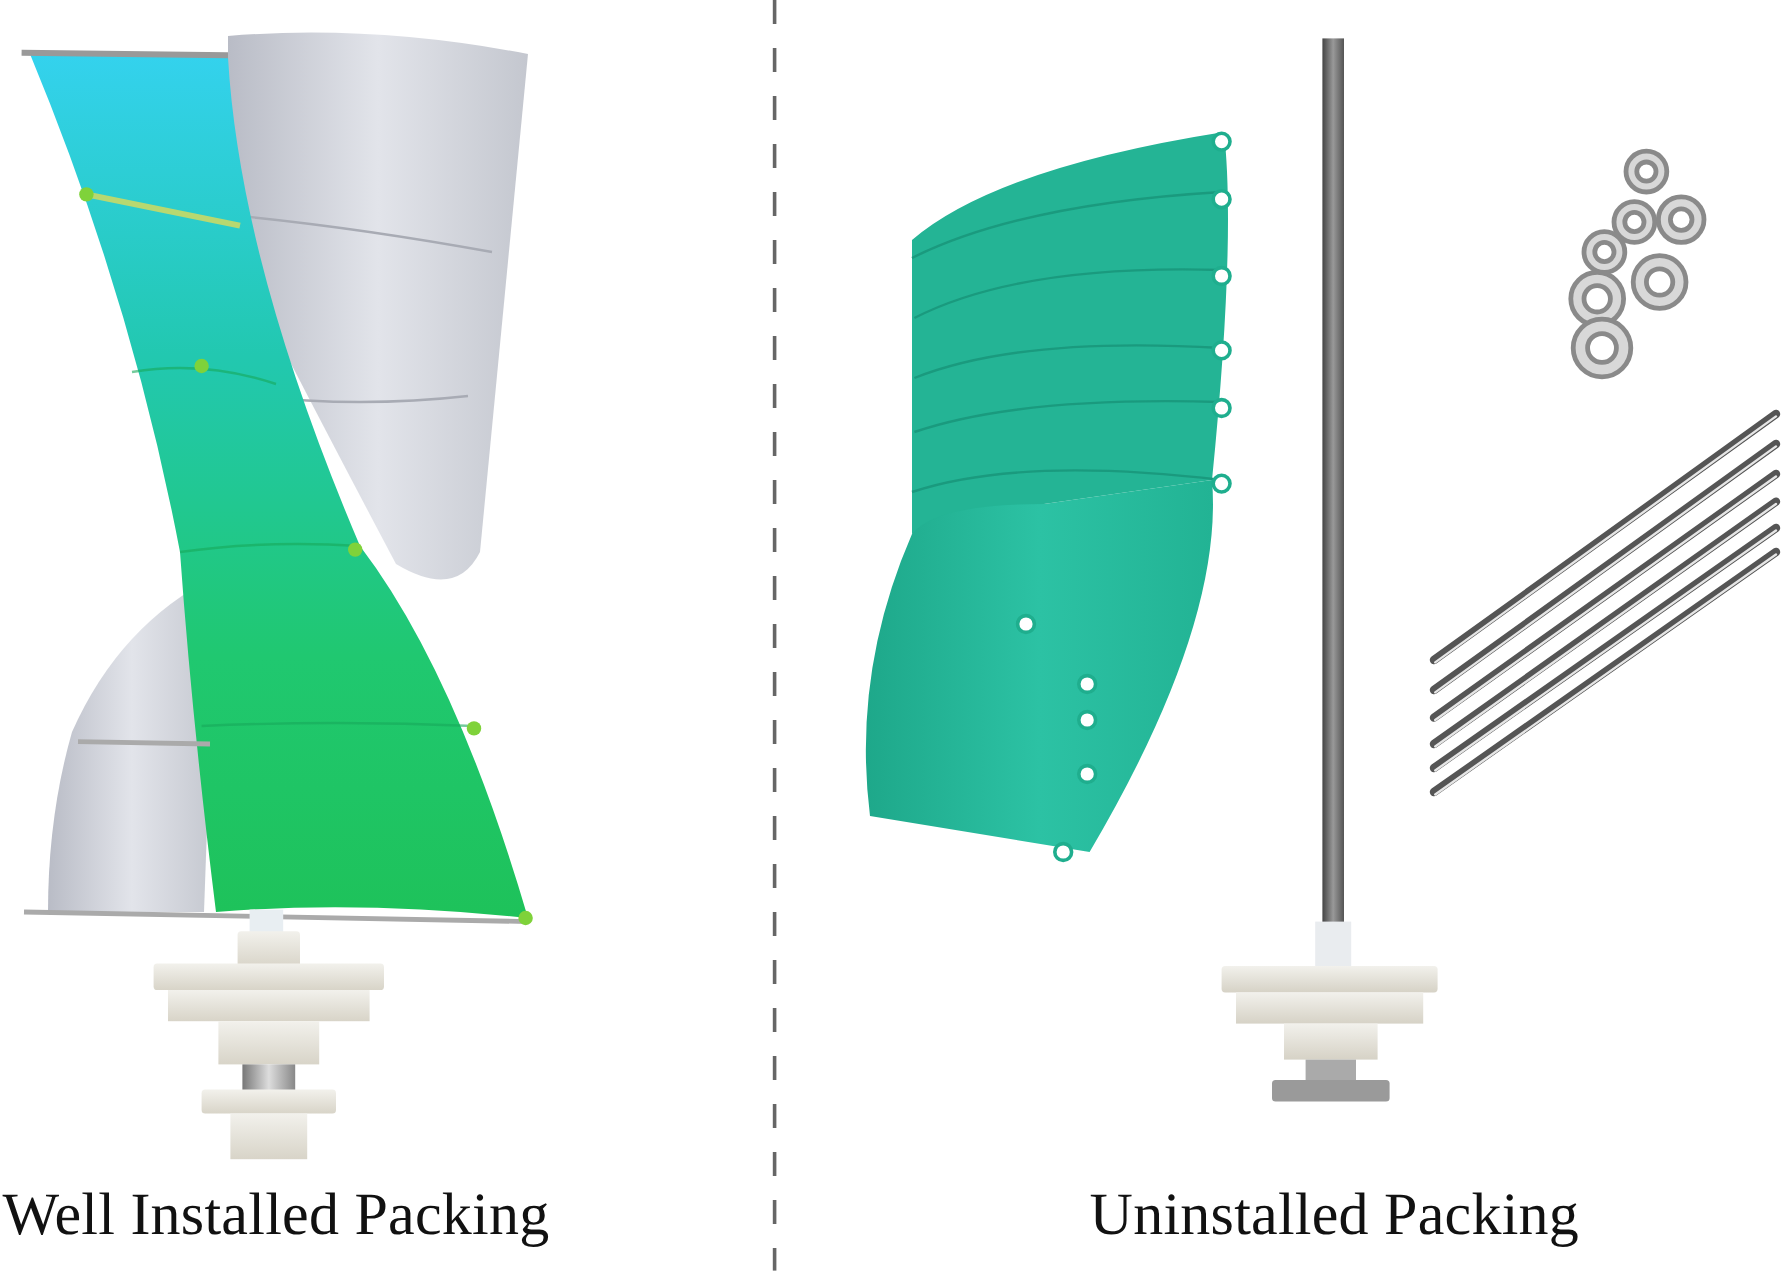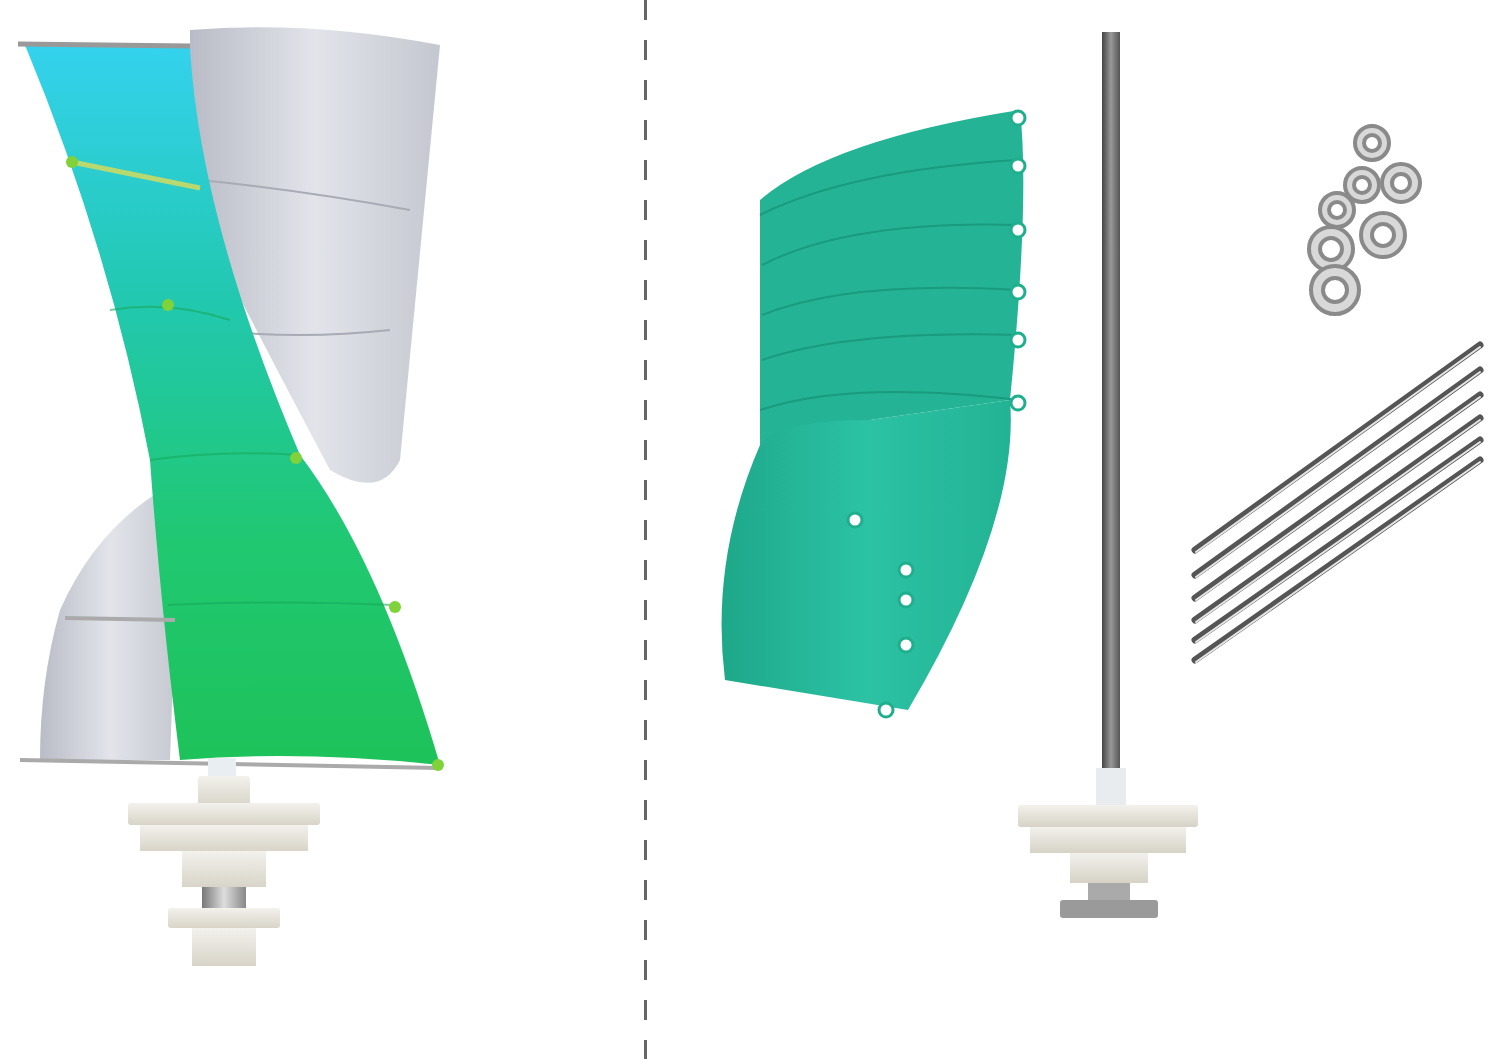--- a/index.html
+++ b/index.html
@@ -64,20 +64,21 @@
 
     <rect x="208" y="758" width="28" height="30" fill="#e8eef2"></rect>
     <rect x="198" y="776" width="52" height="30" rx="3" fill="url(#gBase)"></rect>
     <rect x="128" y="803" width="192" height="22" rx="3" fill="url(#gBase)"></rect>
     <rect x="140" y="825" width="168" height="26" fill="url(#gBase)"></rect>
     <rect x="182" y="851" width="84" height="36" fill="url(#gBase)"></rect>
     <rect x="202" y="887" width="44" height="26" fill="url(#gMetal)"></rect>
     <rect x="168" y="908" width="112" height="20" rx="3" fill="url(#gBase)"></rect>
     <rect x="192" y="928" width="64" height="38" fill="url(#gBase)"></rect>
   </svg>
+  <div class="caption" id="caption-left">Well Installed Packing</div>
 </div>
 
 <div class="divider"></div>
 
 <div class="panel" id="right-panel">
   <svg width="839" height="1059">
     <defs>
       <linearGradient id="gTeal" x1="0" y1="0" x2="1" y2="0">
         <stop offset="0" stop-color="#1ea88a"></stop>
         <stop offset="0.5" stop-color="#2cc2a4"></stop>
@@ -154,13 +155,14 @@
       <g stroke="#e6e6e6" stroke-width="2">
         <line x1="546" y1="552" x2="830" y2="347"></line>
           <line x1="546" y1="577" x2="830" y2="372"></line>
         <line x1="546" y1="600" x2="830" y2="397"></line>
           <line x1="546" y1="622" x2="830" y2="420"></line>
         <line x1="546" y1="642" x2="830" y2="442"></line>
           <line x1="546" y1="662" x2="830" y2="462"></line>
       </g>
     </g>
   </svg>
+  <div class="caption" id="caption-right">Uninstalled Packing</div>
 </div>
 
 </body></html>

